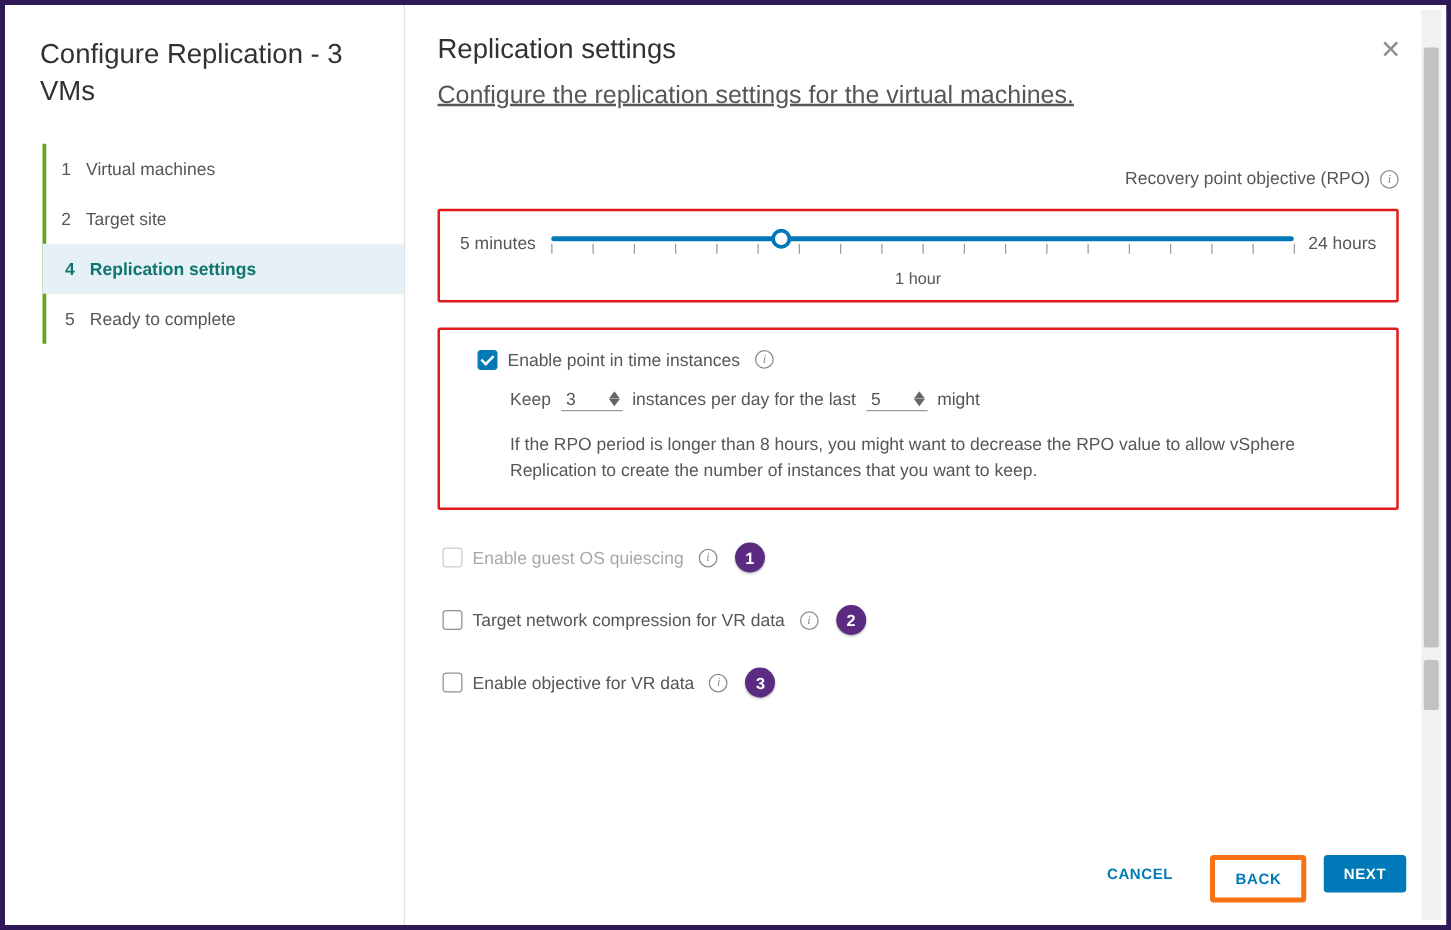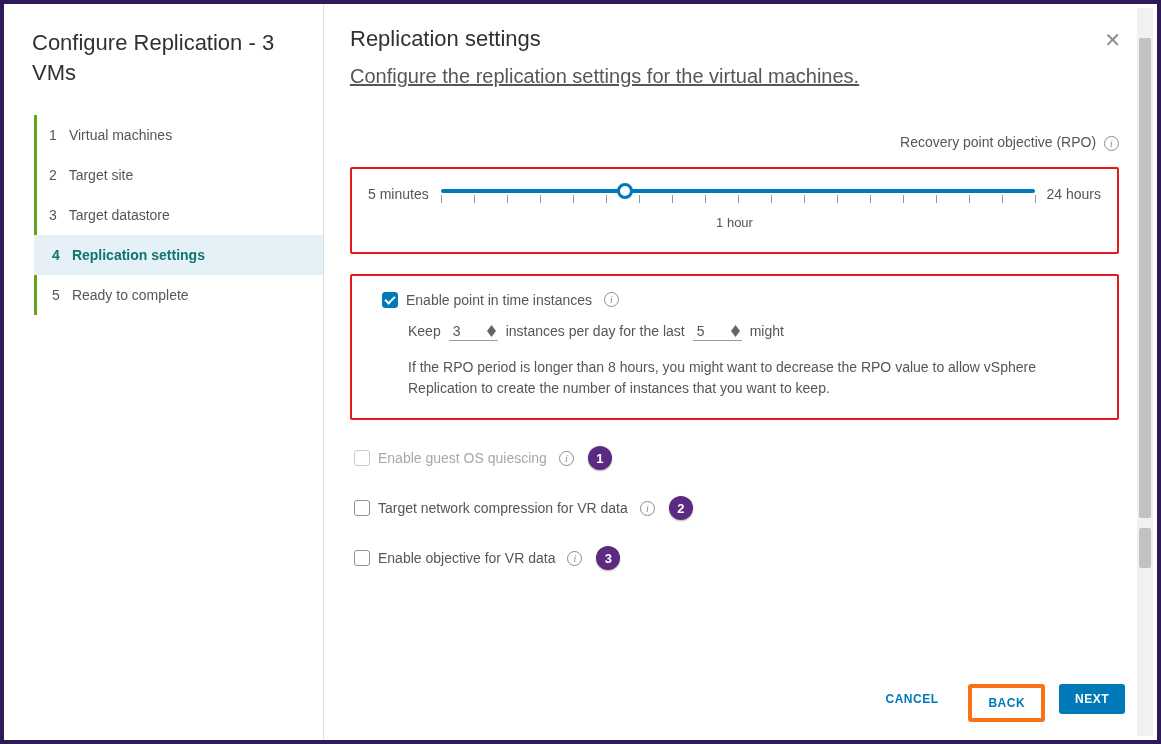--- a/index.html
+++ b/index.html
@@ -94,21 +94,21 @@
     color: #8c8c8c;
     font-family: Georgia, serif;
     font-style: italic;
     vertical-align: middle;
     margin-left: 4px;
   }
   
   .redbox {
     border: 2px solid #e21a1a;
     border-radius: 2px;
-    padding: 14px 16px 22px 16px;
+    padding: 14px 16px 10px 16px;
     margin-bottom: 20px;
     position: relative;
   }
   
   .slider-row {
     display: flex;
     align-items: center;
     gap: 12px;
   }
   .slider-label { font-size: 14px; color: #565656; white-space: nowrap; }
@@ -192,24 +192,20 @@
   <div class="sidebar">
     <h1 class="wizard-title">Configure Replication - 3 VMs</h1>
     <div class="steps">
       <div class="step">
         <span class="step-num">1</span>
         <span>Virtual machines</span>
       </div>
       <div class="step">
         <span class="step-num">2</span>
         <span>Target site</span>
-      </div>
-      <div class="step">
-        <span class="step-num">3</span>
-        <span>Target datastore</span>
       </div>
       <div class="step current">
         <span class="step-num">4</span>
         <span>Replication settings</span>
       </div>
       <div class="step" style="border-left:none;margin-left:0;padding-left:15px">
         <span class="step-num">5</span>
         <span>Ready to complete</span>
       </div>
     </div>

